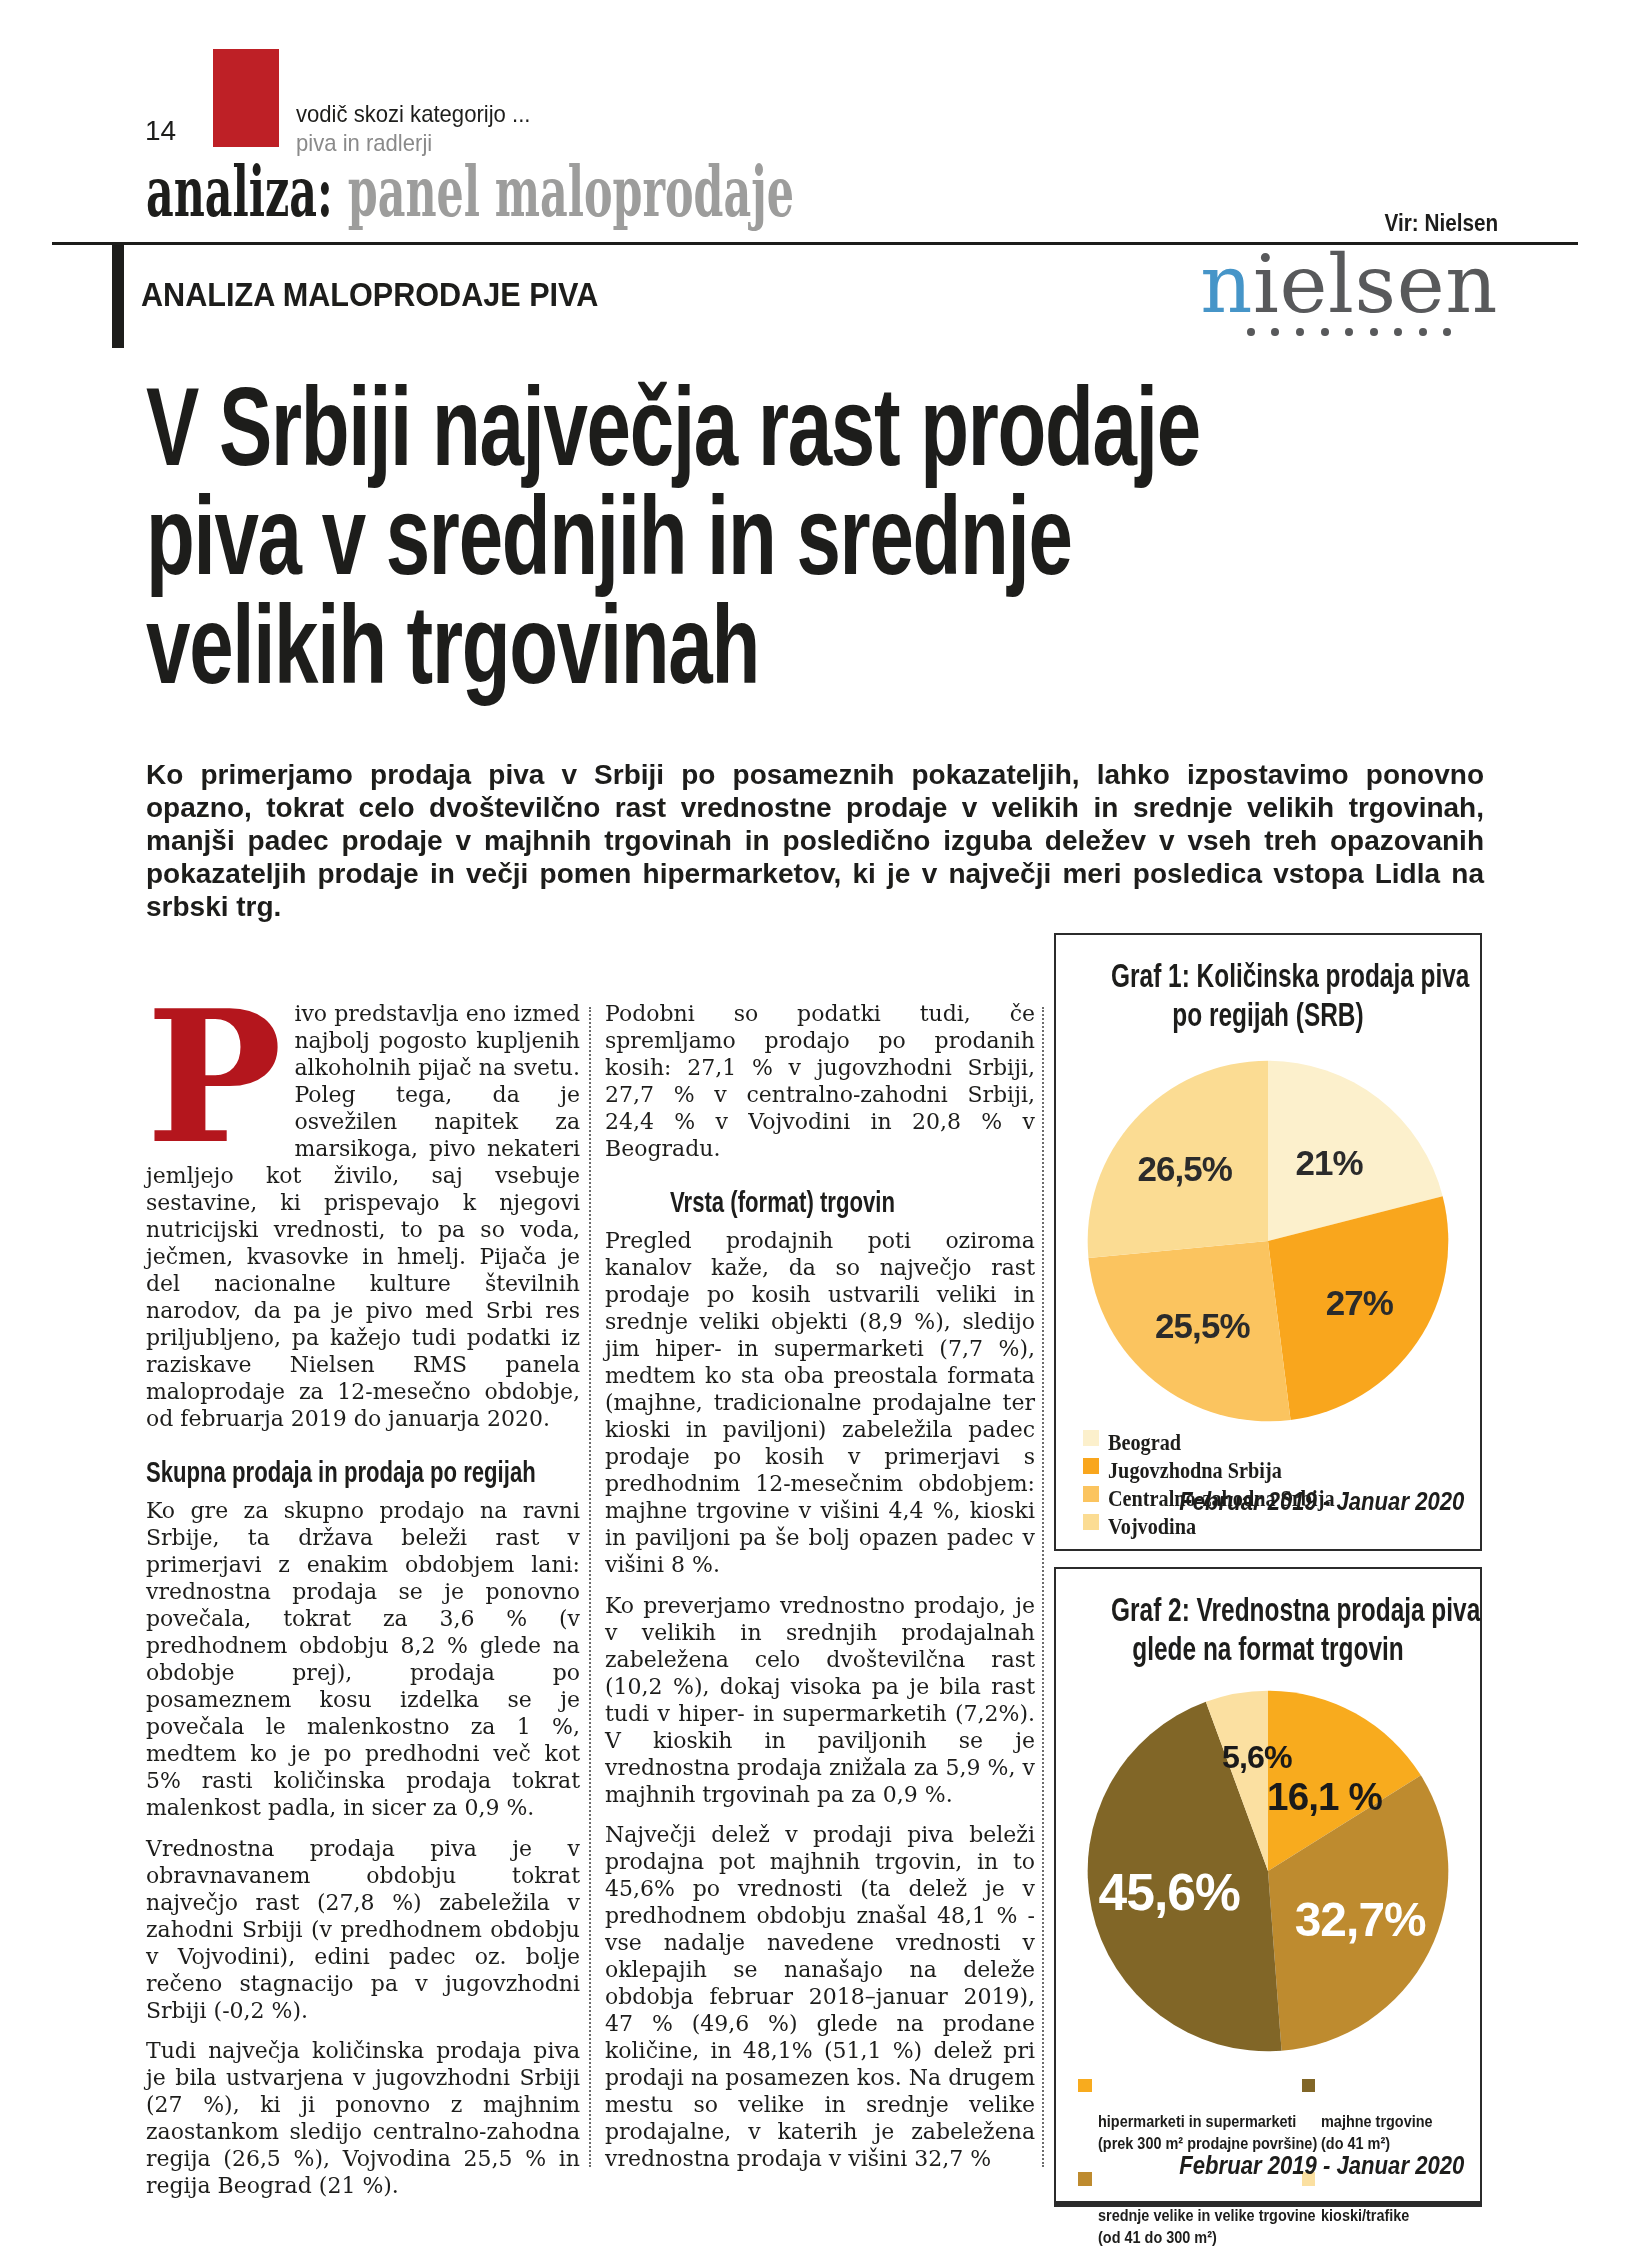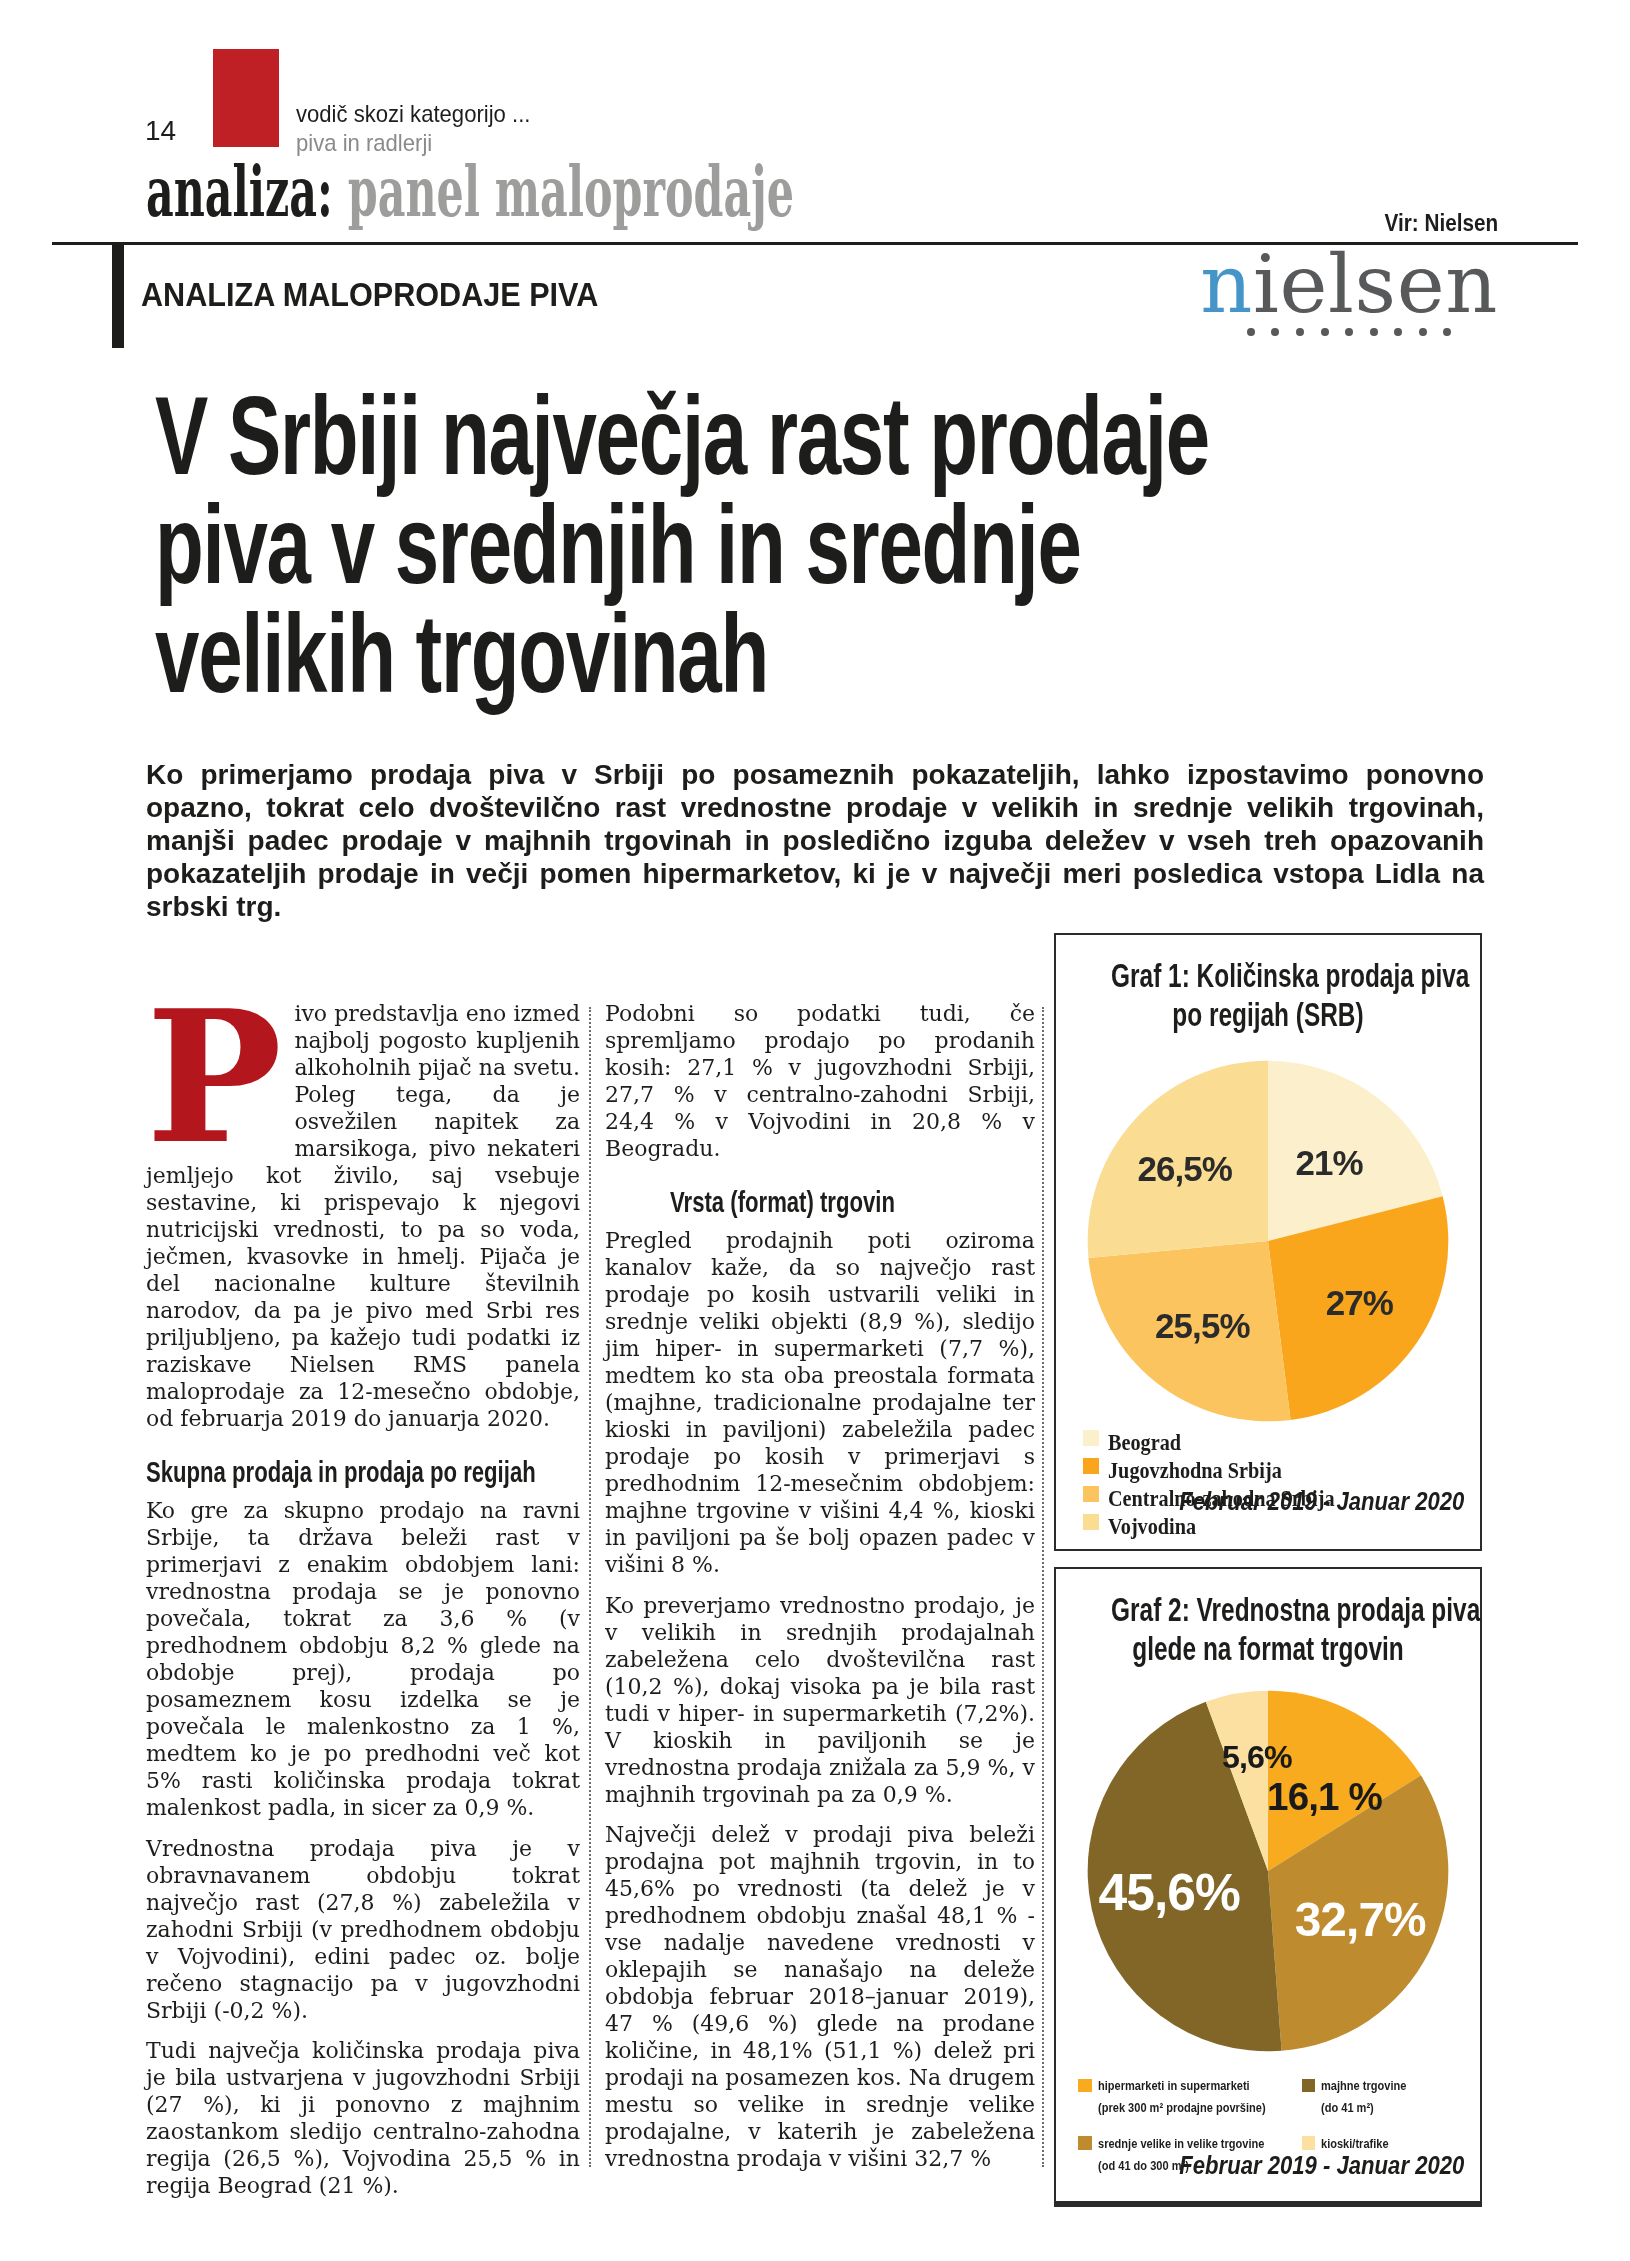--- a/index.html
+++ b/index.html
@@ -63,21 +63,21 @@
 
   .legend1{position:absolute;left:27px;top:495px;}
   .legend1 .row{display:flex;height:28px;font-family:Liberation Serif, serif;}
   .legend1 .sw{width:16px;height:16px;margin-right:8.6px;flex:none;}
   .legend1 .lb{font-size:23px;font-weight:600;}
   .legend1 .lb .cx{--sx:0.88;}
 
   .legend2{position:absolute;left:22px;top:506px;display:grid;grid-template-columns:219px 178px;grid-auto-rows:auto;column-gap:4.9px;row-gap:13.5px;}
   .legend2 .item{display:flex;align-items:flex-start;}
   .legend2 .sw{width:13.5px;height:13.5px;margin:3.7px 6.1px 0 0;flex:none;}
-  .legend2 .tx{font-size:13px;line-height:22px;font-weight:bold;}
+  .legend2 .tx{font-size:17px;line-height:22px;font-weight:bold;margin-top:36px;}
   .legend2 .tx .cx{--sx:0.85;display:block;transform-origin:left top;}
 
   .period{position:absolute;right:16px;font-size:26px;font-style:italic;font-weight:600;}
   .period .cx{--sx:0.85;}
   .period1{top:551px;}
   .period2{top:581px;}
 </style>
 </head>
 <body>
 
@@ -114,21 +114,21 @@
         <span></span>
         <span></span>
         <span></span>
         <span></span>
         <span></span>
         <span></span>
         <span></span>
       </div>
   </div>
 
-  <h1 class="abs headline" style="margin:9px">
+  <h1 class="abs headline" style="margin:0">
     <span class="hl">V Srbiji največja rast prodaje</span>
     <span class="hl">piva v srednjih in srednje</span>
     <span class="hl">velikih trgovinah</span>
   </h1>
 
   <div class="abs lead">Ko primerjamo prodaja piva v Srbiji po posameznih pokazateljih, lahko izpostavimo ponovno opazno, tokrat celo dvoštevilčno rast vrednostne prodaje v velikih in srednje velikih trgovinah, manjši padec prodaje v majhnih trgovinah in posledično izguba deležev v vseh treh opazovanih pokazateljih prodaje in večji pomen hipermarketov, ki je v največji meri posledica vstopa Lidla na srbski trg.</div>
 
   <div class="abs col col1">
     <p><span class="dropcap">P</span><span>ivo predstavlja eno izmed najbolj pogosto kupljenih alkoholnih pijač na svetu. Poleg tega, da je osvežilen napitek za marsikoga, pivo nekateri jemljejo kot živilo, saj vsebuje sestavine, ki prispevajo k njegovi nutricijski vrednosti, to pa so voda, ječmen, kvasovke in hmelj. Pijača je del nacionalne kulture številnih narodov, da pa je pivo med Srbi res priljubljeno, pa kažejo tudi podatki iz raziskave Nielsen RMS panela maloprodaje za 12-mesečno obdobje, od februarja 2019 do januarja 2020.</span></p>
     <div class="subhead"><span class="cx">Skupna prodaja in prodaja po regijah</span></div>

